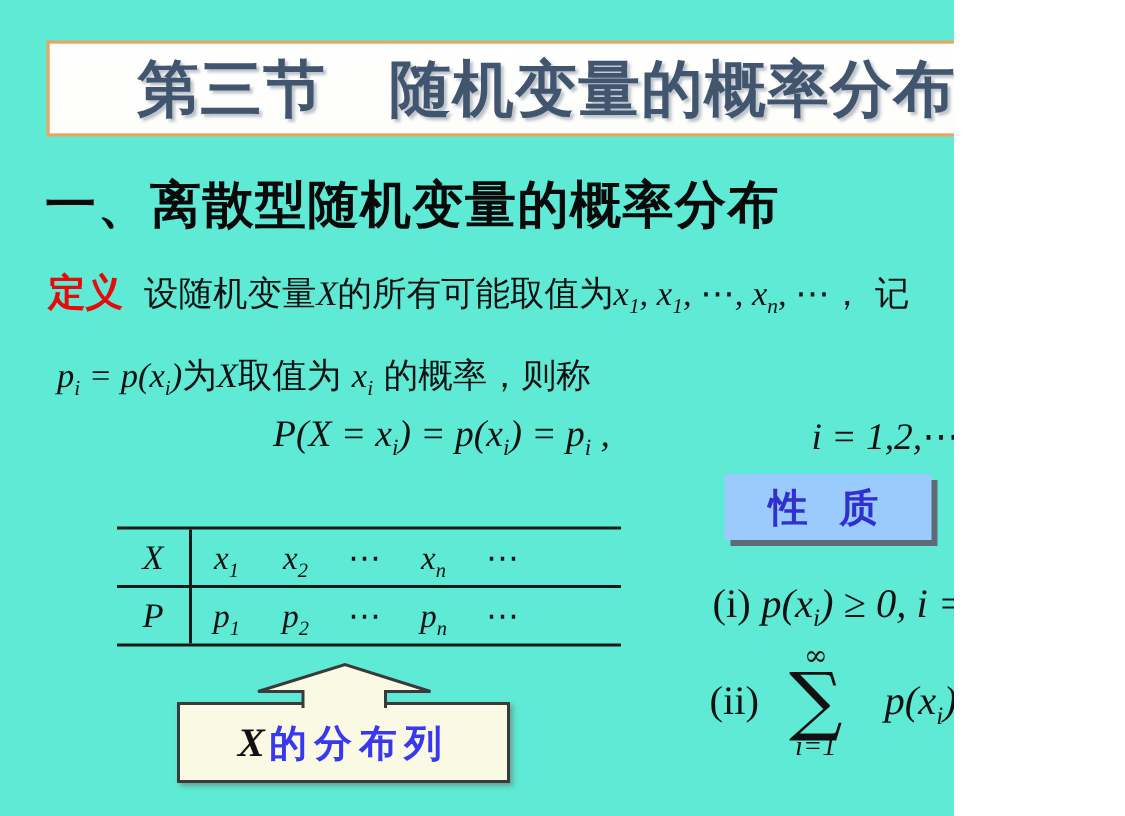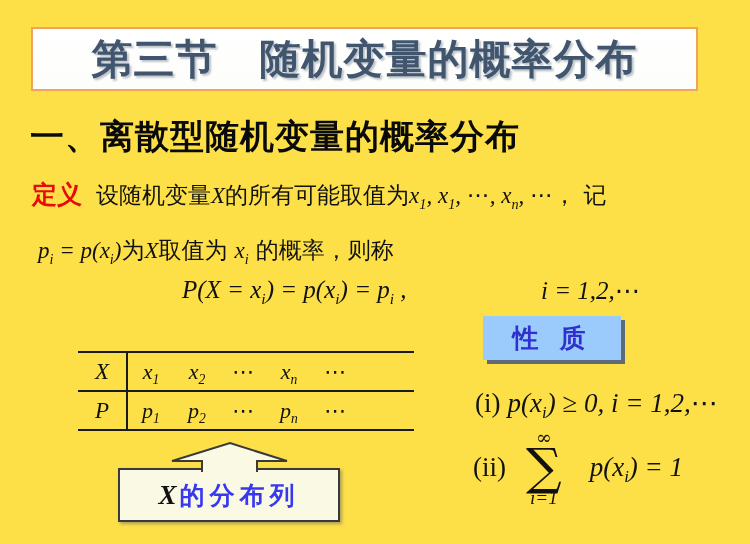--- a/index.html
+++ b/index.html
@@ -1,17 +1,17 @@
 <!DOCTYPE html>
 <html><head>
 <meta charset="utf-8">
 <style>
   html,body { margin:0; padding:0; background:#fff; }
   .slide {
-    position:relative; width:750px; height:544px; background:#fde047;
+    position:relative; width:636px; height:544px; background:#5eead4;
     overflow:hidden; font-family:"DejaVu Serif", serif; color:#111;
   }
   
   .banner {
     position:absolute; left:31px; top:27px; width:663px; height:60px;
     border:2px solid #F1A35C; background:linear-gradient(#ffffff,#fdfdfa);
     display:flex; align-items:center; justify-content:center;
   }
   .banner-title {
     font-size:41px; font-weight:700; color:#41566E; letter-spacing:1px;

